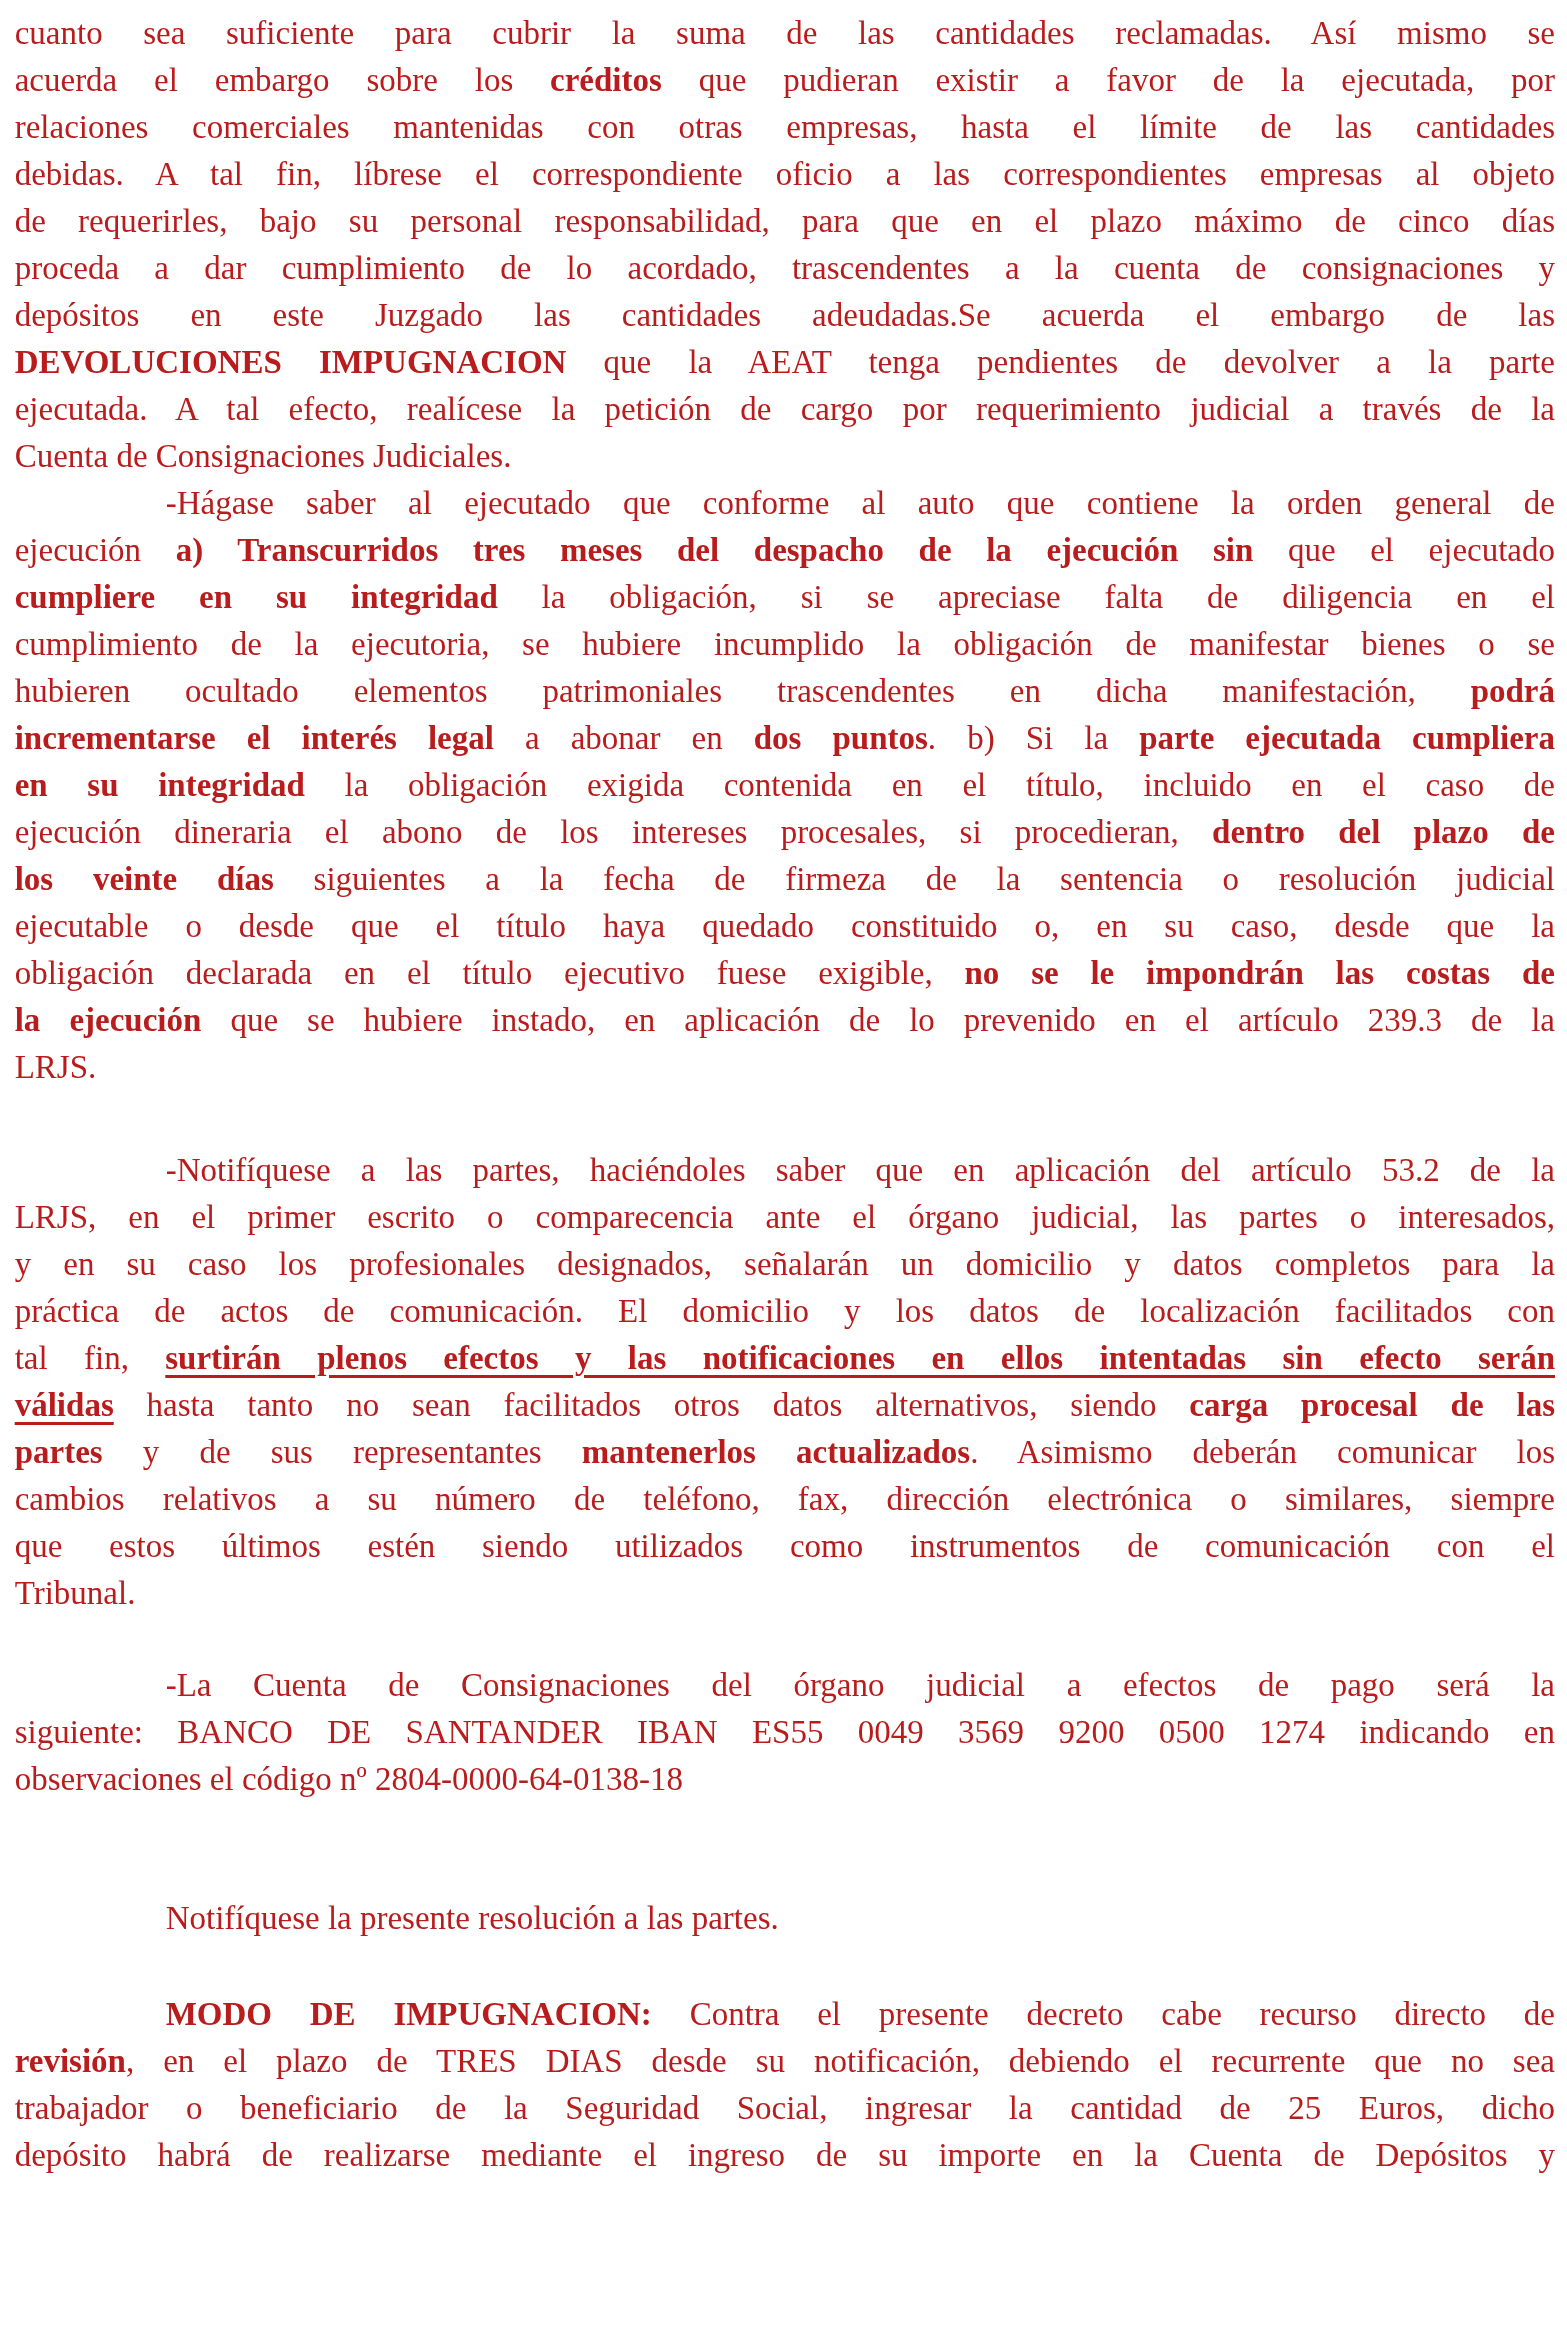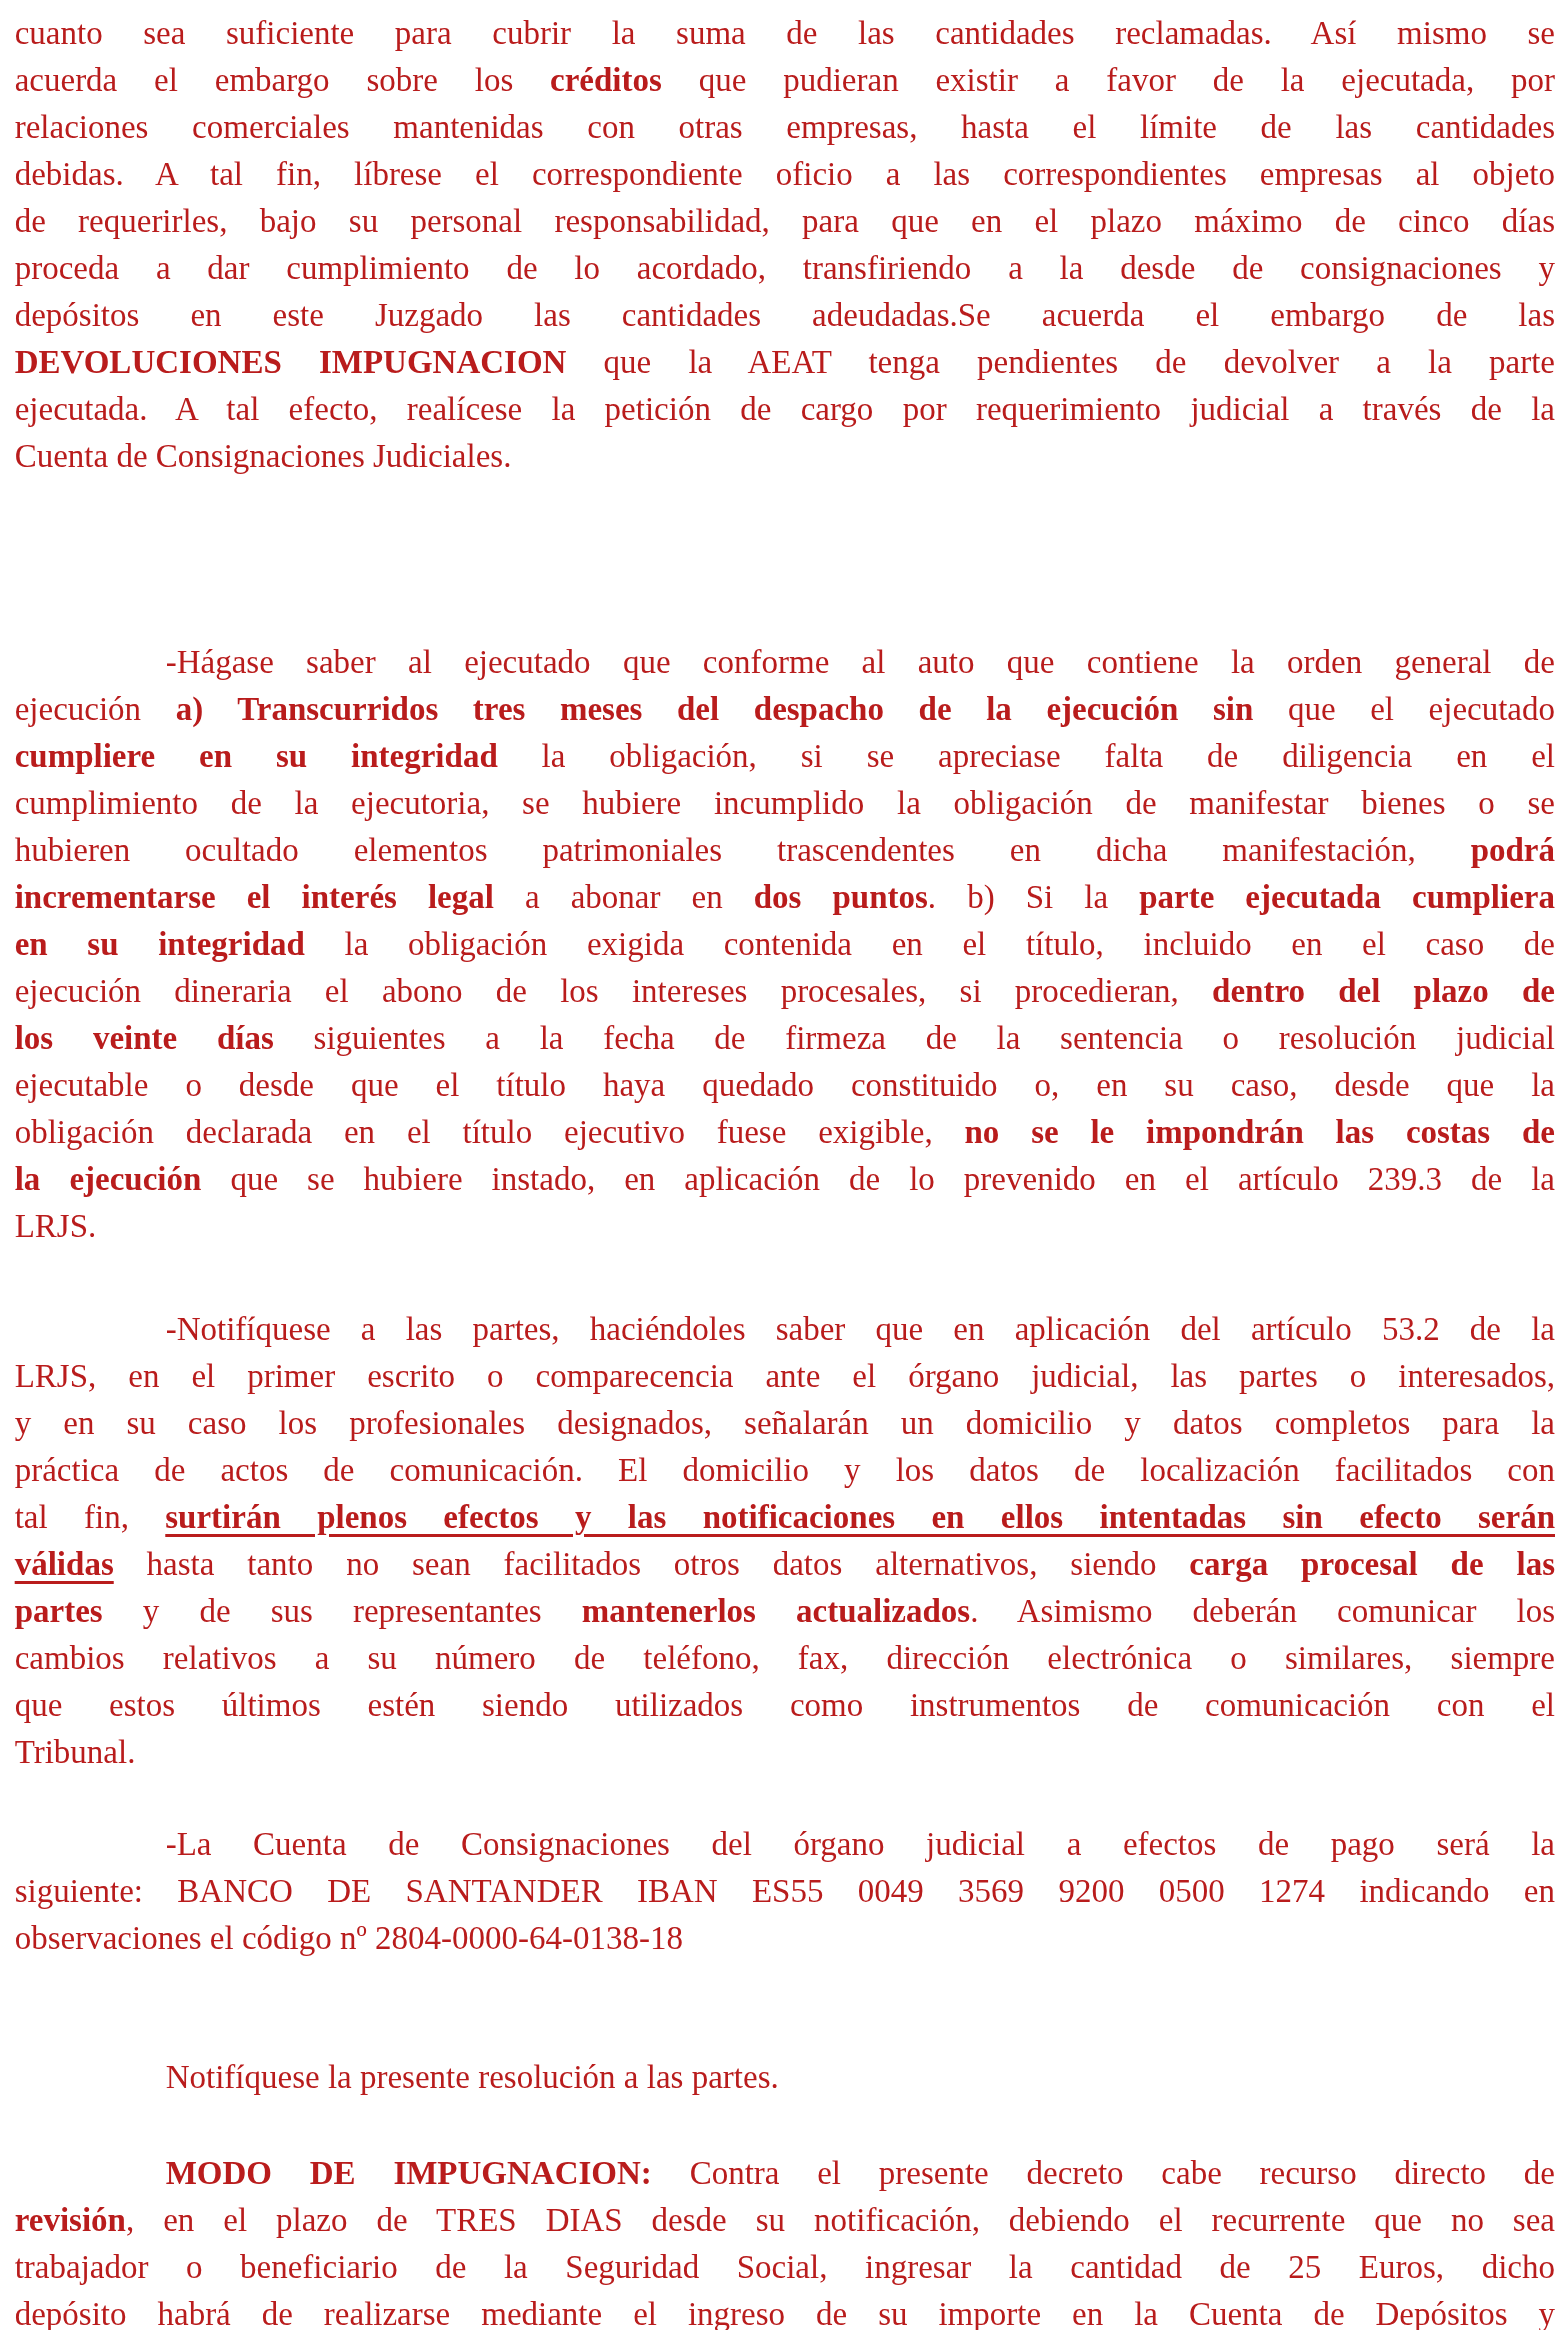--- a/index.html
+++ b/index.html
@@ -31,37 +31,37 @@
     text-align-last: left;
   }
   .line.indent { text-indent: 151px; }
   .bold { font-weight: bold; }
   .underline {
     text-decoration: underline;
     text-decoration-thickness: 3.3px;
     text-underline-offset: 5.7px;
   }
   
-  [data-name="paragraph-hagase-saber"]            { margin-top: 159px; }
+  [data-name="paragraph-hagase-saber"]            { }
   [data-name="paragraph-notifiquese-domicilio"]   { margin-top: 56px; }
   [data-name="paragraph-cuenta-consignaciones"]   { margin-top: 45px; }
   [data-name="paragraph-notifiquese-resolucion"]  { margin-top: 92px; }
   [data-name="paragraph-modo-impugnacion"]        { margin-top: 49px; }
 </style>
 </head>
 <body>
 
 <div class="page" data-name="document-page">
     <div class="paragraph" data-name="paragraph-embargo-creditos">
       <div class="line" data-name="text-line"><span data-name="text-segment">cuanto sea suficiente para cubrir la suma de las cantidades reclamadas. Así mismo se</span></div>
       <div class="line" data-name="text-line"><span data-name="text-segment">acuerda el embargo sobre los </span><span class="bold" data-name="emphasized-text">créditos</span><span data-name="text-segment"> que pudieran existir a favor de la ejecutada, por</span></div>
       <div class="line" data-name="text-line"><span data-name="text-segment">relaciones comerciales mantenidas con otras empresas, hasta el límite de las cantidades</span></div>
       <div class="line" data-name="text-line"><span data-name="text-segment">debidas. A tal fin, líbrese el correspondiente oficio a las correspondientes empresas al objeto</span></div>
       <div class="line" data-name="text-line"><span data-name="text-segment">de requerirles, bajo su personal responsabilidad, para que en el plazo máximo de cinco días</span></div>
-      <div class="line" data-name="text-line"><span data-name="text-segment">proceda a dar cumplimiento de lo acordado, transfiriendo a la desde de consignaciones y</span></div>
+      <div class="line" data-name="text-line"><span data-name="text-segment">proceda a dar cumplimiento de lo acordado, trascendentes a la cuenta de consignaciones y</span></div>
       <div class="line" data-name="text-line"><span data-name="text-segment">depósitos en este Juzgado las cantidades adeudadas.Se acuerda el embargo de las</span></div>
       <div class="line" data-name="text-line"><span class="bold" data-name="emphasized-text">DEVOLUCIONES IMPUGNACION</span><span data-name="text-segment"> que la AEAT tenga pendientes de devolver a la parte</span></div>
       <div class="line" data-name="text-line"><span data-name="text-segment">ejecutada. A tal efecto, realícese la petición de cargo por requerimiento judicial a través de la</span></div>
       <div class="line last" data-name="text-line"><span data-name="text-segment">Cuenta de Consignaciones Judiciales.</span></div>
     </div>
     <div class="paragraph" data-name="paragraph-hagase-saber">
       <div class="line indent" data-name="text-line"><span data-name="text-segment">-Hágase saber al ejecutado que conforme al auto que contiene la orden general de</span></div>
       <div class="line" data-name="text-line"><span data-name="text-segment">ejecución </span><span class="bold" data-name="emphasized-text">a) Transcurridos tres meses del despacho de la ejecución sin</span><span data-name="text-segment"> que el ejecutado</span></div>
       <div class="line" data-name="text-line"><span class="bold" data-name="emphasized-text">cumpliere en su integridad</span><span data-name="text-segment"> la obligación, si se apreciase falta de diligencia en el</span></div>
       <div class="line" data-name="text-line"><span data-name="text-segment">cumplimiento de la ejecutoria, se hubiere incumplido la obligación de manifestar bienes o se</span></div>

